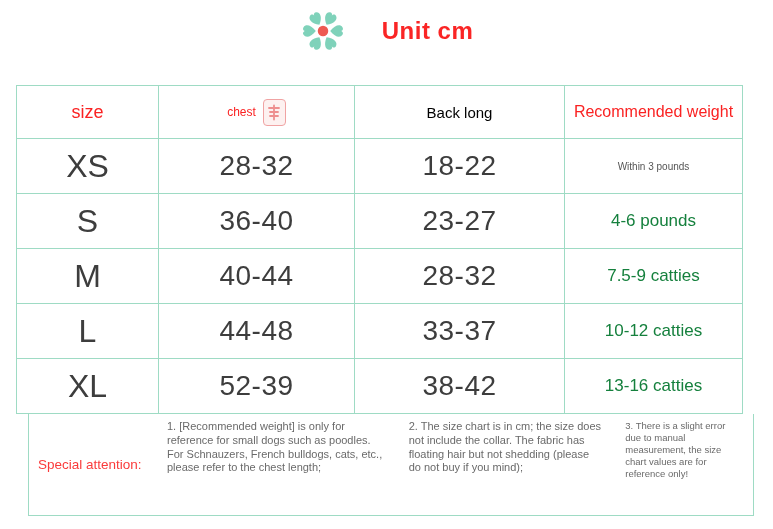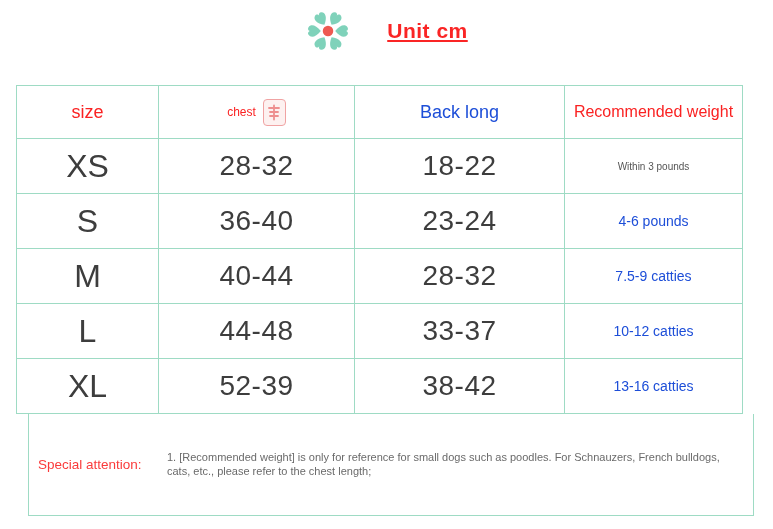--- a/index.html
+++ b/index.html
@@ -7,60 +7,60 @@
     width:773px;height:529px;position:relative;background:#ffffff;
     font-family:"Liberation Sans", sans-serif;overflow:hidden;
   }
   
   .top-header{
     position:absolute;top:2px;left:0;width:773px;height:58px;
     display:flex;align-items:center;justify-content:center;gap:36px;
   }
   .flower{width:46px;height:48px;}
   .unit-title{
-    color:#fa2525;font-size:21px;font-weight:bold;letter-spacing:0.5px;text-decoration:underline;
+    color:#fa2525;font-size:24px;font-weight:bold;letter-spacing:0.5px;
   }
   
   table.size-table{
     position:absolute;left:16px;top:85px;width:726px;
     border-collapse:collapse;table-layout:fixed;background:#fff;
   }
   table.size-table td{
     border:1.5px solid #9edbc4;text-align:center;vertical-align:middle;
     padding:0;overflow:hidden;
   }
   tr.hdr{height:53px;}
   tr.datarow{height:55px;}
   .h-size{color:#fa2222;font-size:18px;}
   .h-chest{color:#fa2222;font-size:12px;}
-  .h-back{color:#1d4ed8;font-size:18px;}
+  .h-back{color:#000000;font-size:15px;}
   .h-weight{color:#fa2222;font-size:16px;}
   .cell-size{font-size:32px;color:#3d3d3d;}
   .cell-num{font-size:28px;color:#3d3d3d;letter-spacing:0.5px;}
   .cell-weight-sm{font-size:10px;color:#555555;}
-  .cell-weight{font-size:14px;color:#1d4ed8;}
+  .cell-weight{font-size:17px;color:#15803d;}
   .chest-hdr-wrap{display:inline-flex;align-items:center;gap:7px;justify-content:space-between;}
   .stamp{
     display:inline-flex;align-items:center;justify-content:center;
     width:23px;height:27px;border:1.5px solid #f0a3a3;border-radius:4px;
     background:#fdf1f0;box-sizing:border-box;
   }
   
   .notes-box{
     position:absolute;left:28px;top:414px;width:726px;height:102px;
     border:1.5px solid #9edbc4;border-top:none;box-sizing:border-box;
     display:flex;align-items:stretch;background:#fff;
   }
   .notes-label{
     width:132px;display:flex;align-items:center;justify-content:flex-start;
     padding-left:9px;box-sizing:border-box;
     color:#fa3a3a;font-size:13.5px;font-weight:500;white-space:nowrap;
   }
   .notes-list{
-    flex:1;display:flex;flex-direction:column;justify-content:center;
+    flex:1;display:flex;justify-content:flex-end;
     padding:6px 10px 6px 6px;box-sizing:border-box;gap:24px;
   }
   .note-line{color:#6a6a6a;font-size:11px;line-height:1.25;}
   .note-line.small{font-size:9.5px;}
 </style>
 </head>
 <body>
 
 <div class="top-header">
   <svg class="flower" viewBox="0 0 48 50" aria-hidden="true">
@@ -107,21 +107,21 @@
   </tr>
   <tr class="datarow">
     <td class="cell-size">XS</td>
     <td class="cell-num">28-32</td>
     <td class="cell-num">18-22</td>
     <td class="cell-weight-sm">Within 3 pounds</td>
   </tr>
   <tr class="datarow">
     <td class="cell-size">S</td>
     <td class="cell-num">36-40</td>
-    <td class="cell-num">23-24</td>
+    <td class="cell-num">23-27</td>
     <td class="cell-weight">4-6 pounds</td>
   </tr>
   <tr class="datarow">
     <td class="cell-size">M</td>
     <td class="cell-num">40-44</td>
     <td class="cell-num">28-32</td>
     <td class="cell-weight">7.5-9 catties</td>
   </tr>
   <tr class="datarow">
     <td class="cell-size">L</td>
@@ -135,14 +135,16 @@
     <td class="cell-num">38-42</td>
     <td class="cell-weight">13-16 catties</td>
   </tr>
 </tbody>
   </table>
 
 <div class="notes-box">
   <div class="notes-label">Special attention:</div>
   <div class="notes-list">
     <div class="note-line">1. [Recommended weight] is only for reference for small dogs such as poodles. For Schnauzers, French bulldogs, cats, etc., please refer to the chest length;</div>
+    <div class="note-line">2. The size chart is in cm; the size does not include the collar. The fabric has floating hair but not shedding (please do not buy if you mind);</div>
+    <div class="note-line small">3. There is a slight error due to manual measurement, the size chart values are for reference only!</div>
   </div>
 </div>
 
 </body></html>

